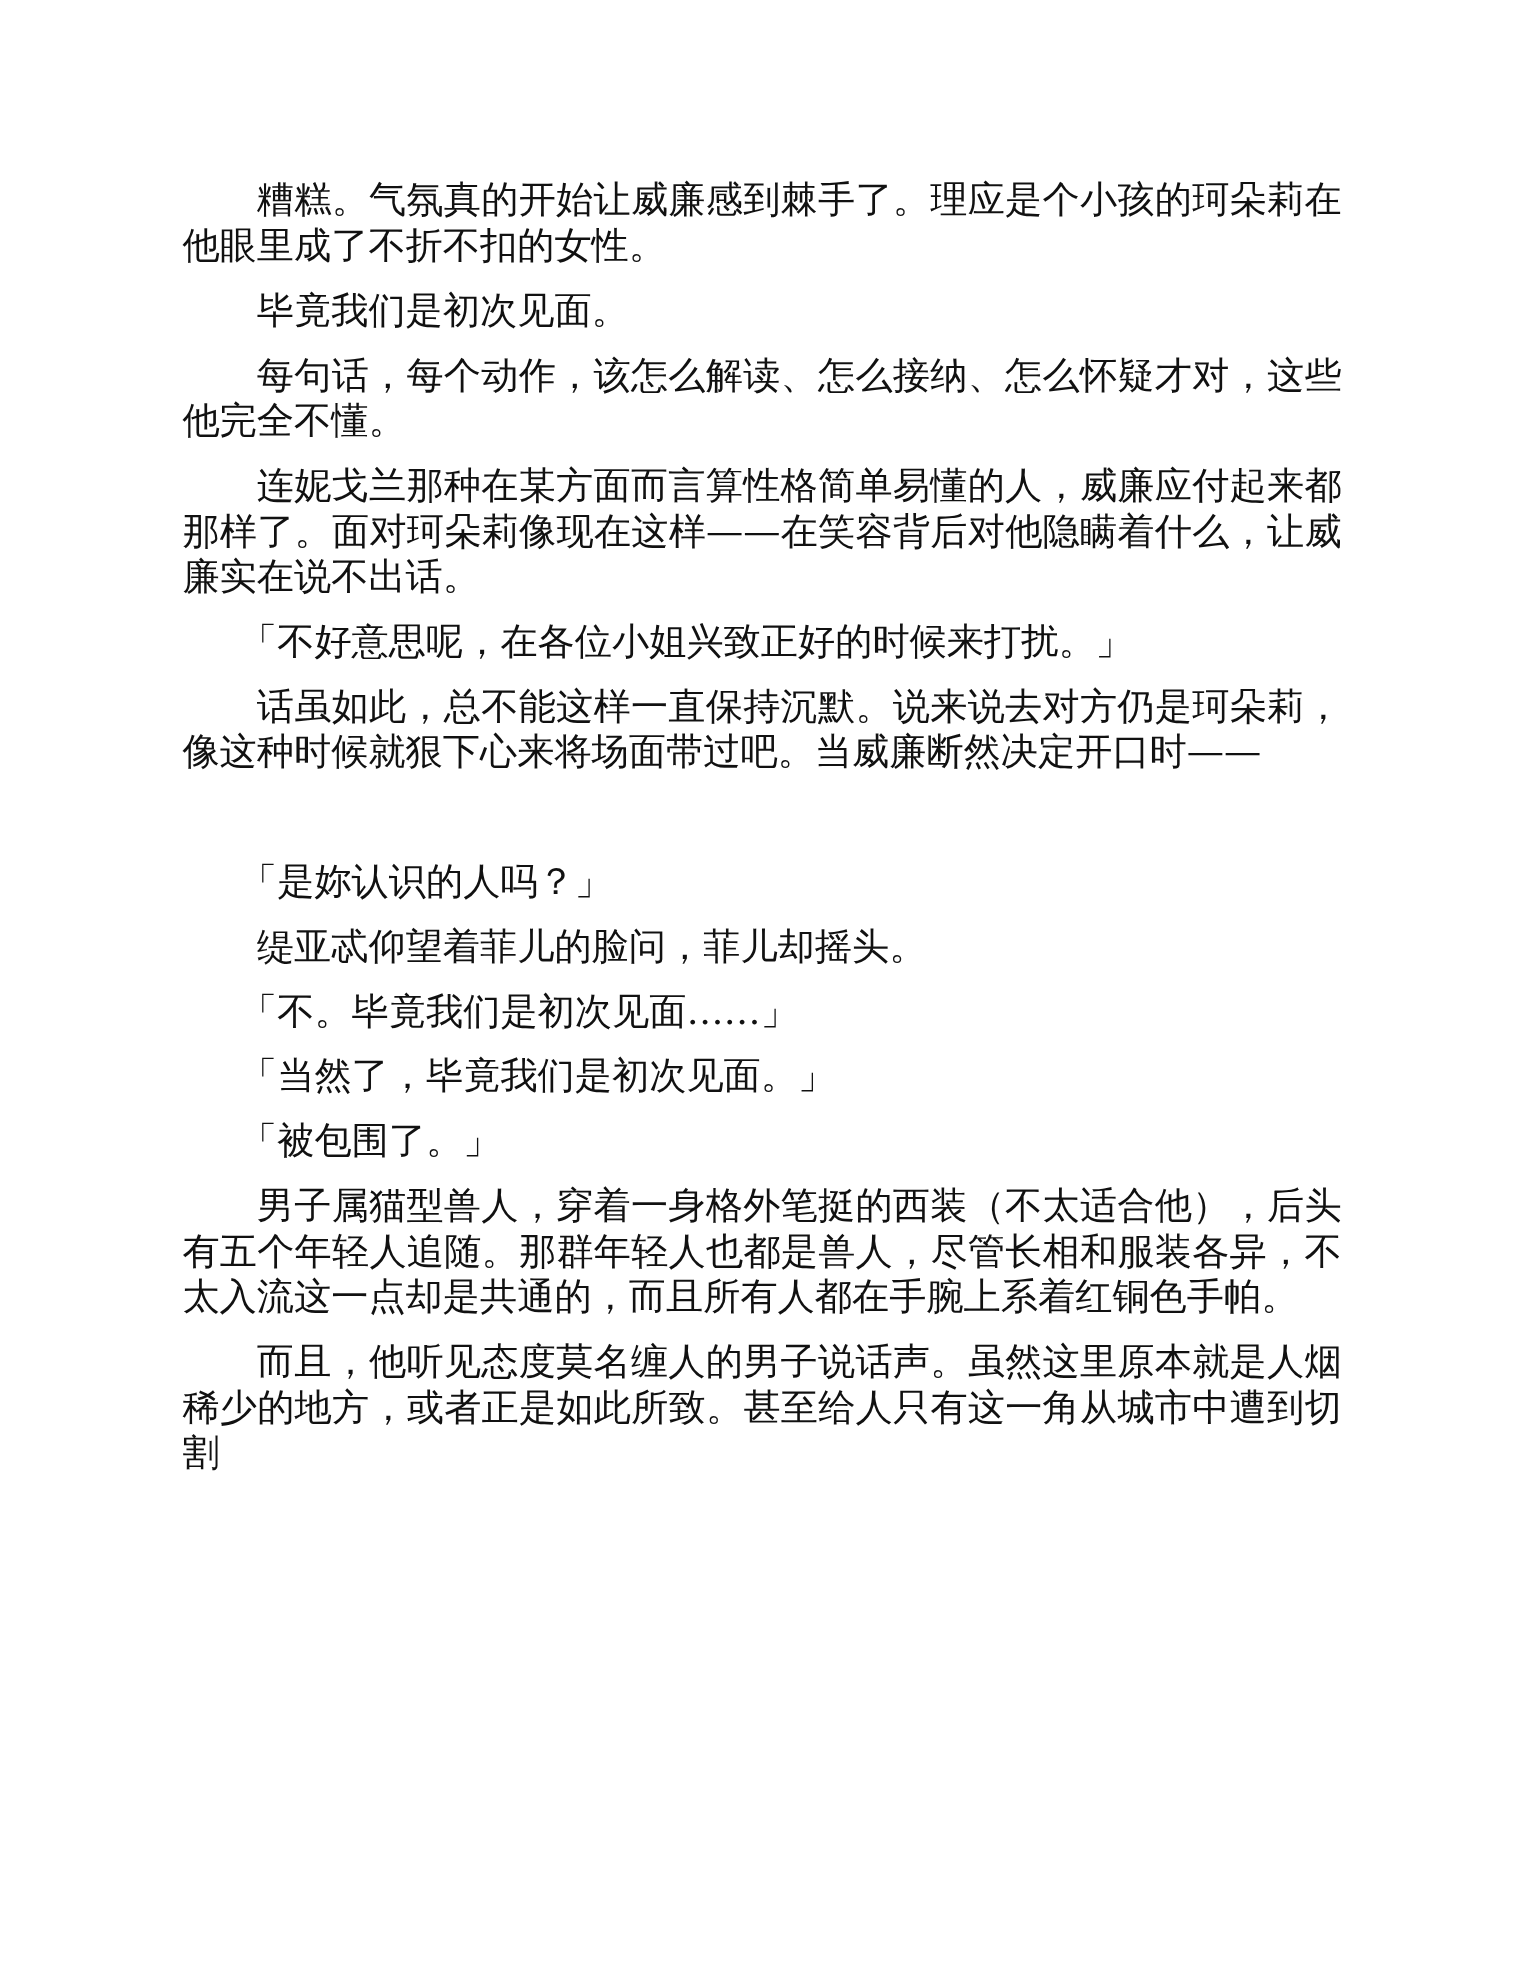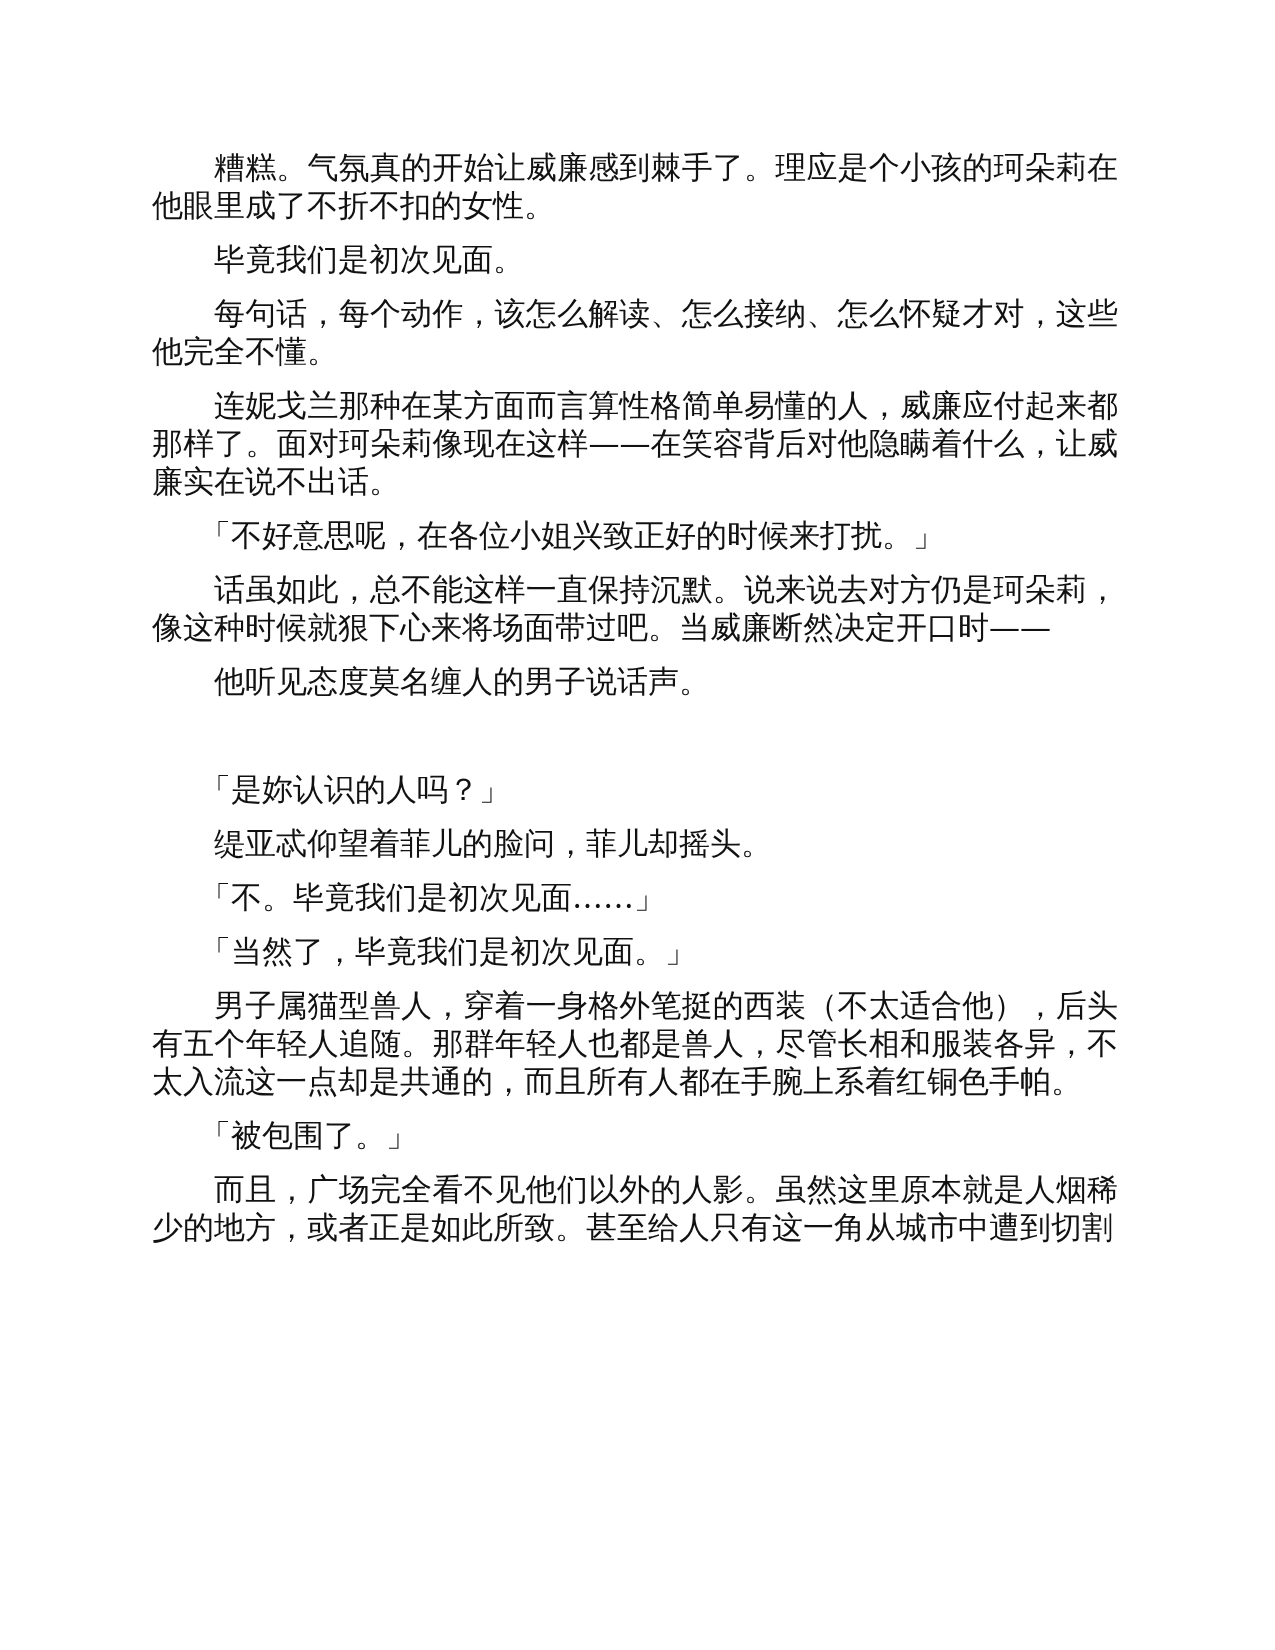--- a/index.html
+++ b/index.html
@@ -42,22 +42,21 @@
 </head>
 <body>
 
 <main class="page">
   <p class="para">糟糕。气氛真的开始让威廉感到棘手了。理应是个小孩的珂朵莉在他眼里成了不折不扣的女性。</p>
   <p class="para">毕竟我们是初次见面。</p>
   <p class="para">每句话，每个动作，该怎么解读、怎么接纳、怎么怀疑才对，这些他完全不懂。</p>
   <p class="para">连妮戈兰那种在某方面而言算性格简单易懂的人，威廉应付起来都那样了。面对珂朵莉像现在这样——在笑容背后对他隐瞒着什么，让威廉实在说不出话。</p>
   <p class="para quote">「不好意思呢，在各位小姐兴致正好的时候来打扰。」</p>
   <p class="para">话虽如此，总不能这样一直保持沉默。说来说去对方仍是珂朵莉，像这种时候就狠下心来将场面带过吧。当威廉断然决定开口时——</p>
-  <p class="para">他听见态度莫名缠人的男子说话声。</p>
   <div class="scene-break"></div>
   <p class="para quote">「是妳认识的人吗？」</p>
   <p class="para">缇亚忒仰望着菲儿的脸问，菲儿却摇头。</p>
   <p class="para quote">「不。毕竟我们是初次见面……」</p>
   <p class="para quote">「当然了，毕竟我们是初次见面。」</p>
+  <p class="para quote">「被包围了。」</p>
   <p class="para">男子属猫型兽人，穿着一身格外笔挺的西装（不太适合他），后头有五个年轻人追随。那群年轻人也都是兽人，尽管长相和服装各异，不太入流这一点却是共通的，而且所有人都在手腕上系着红铜色手帕。</p>
-  <p class="para quote">「被包围了。」</p>
-  <p class="para">而且，广场完全看不见他们以外的人影。虽然这里原本就是人烟稀少的地方，或者正是如此所致。甚至给人只有这一角从城市中遭到切割</p>
+  <p class="para">而且，他听见态度莫名缠人的男子说话声。虽然这里原本就是人烟稀少的地方，或者正是如此所致。甚至给人只有这一角从城市中遭到切割</p>
 </main>
 
 </body></html>

